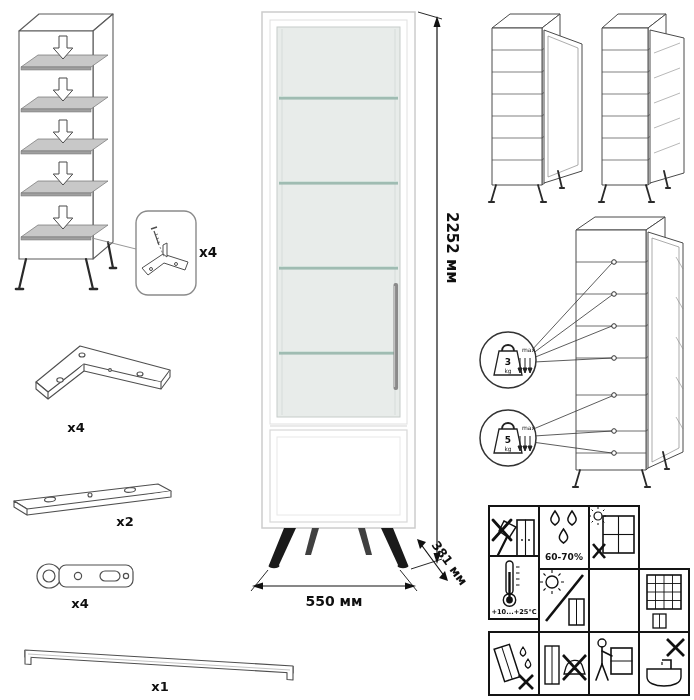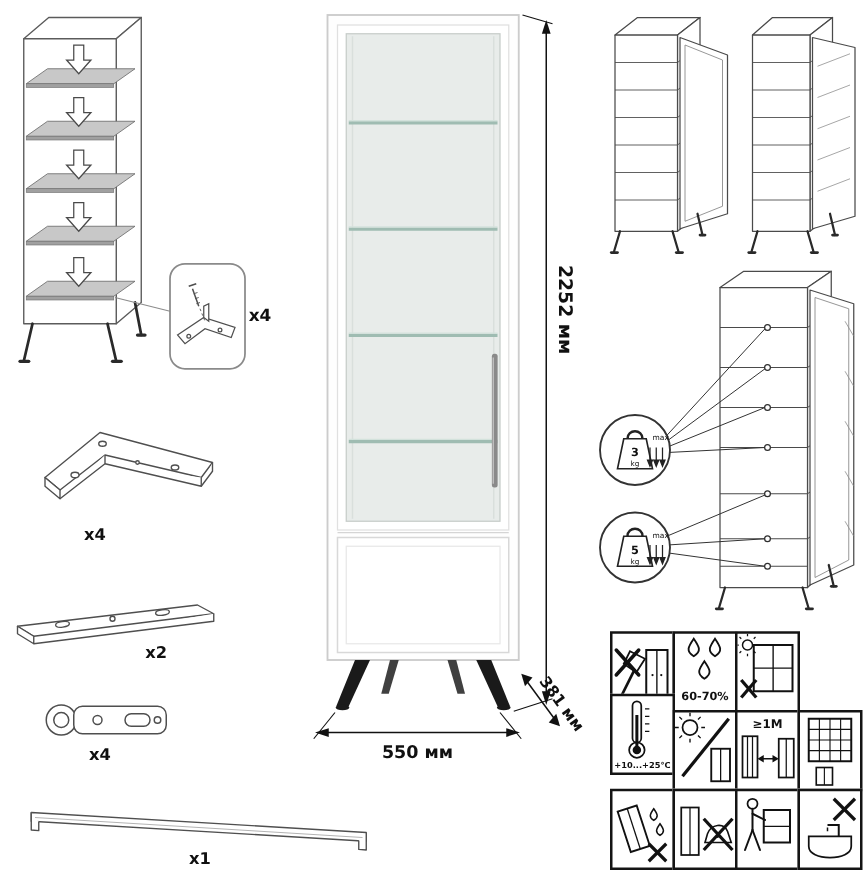--- a/index.html
+++ b/index.html
@@ -392,35 +392,20 @@
     <svg width="48" height="61" viewBox="0 0 48 61">
       <g fill="none" stroke="#111">
         <circle cx="12" cy="12" r="6" stroke-width="1.4"></circle>
         <path d="M12,3 V0 M12,21 V24 M3,12 H0 M21,12 h3 M5.6,5.6 L3.5,3.5 M18.4,5.6 L20.5,3.5 M5.6,18.4 L3.5,20.5 M18.4,18.4 L20.5,20.5" stroke-width="1.1"></path>
         <rect x="29" y="29" width="15" height="26" stroke-width="1.5"></rect>
         <line x1="36.5" y1="29" x2="36.5" y2="55" stroke-width="1"></line>
         <line x1="43" y1="5" x2="6" y2="51" stroke-width="2.6"></line>
       </g>
     </svg>
   </div>
-  <div class="cell" style="left:588px;top:568px">
-    <svg width="48" height="61" viewBox="0 0 48 61">
-      <text x="24" y="12" font-size="9.5" font-weight="bold" text-anchor="middle">≥1M</text>
-      <g fill="none" stroke="#111">
-        <rect x="4" y="19" width="12" height="33" stroke-width="1.4"></rect>
-        <line x1="8" y1="19" x2="8" y2="52" stroke-width="1"></line>
-        <line x1="12" y1="19" x2="12" y2="52" stroke-width="1"></line>
-        <rect x="33" y="21" width="12" height="31" stroke-width="1.4"></rect>
-        <line x1="39" y1="21" x2="39" y2="52" stroke-width="1"></line>
-        <line x1="19" y1="37" x2="30" y2="37" stroke-width="1.2"></line>
-      </g>
-      <polygon points="16,37 21,34 21,40" fill="#111"></polygon>
-      <polygon points="33,37 28,34 28,40" fill="#111"></polygon>
-    </svg>
-  </div>
   <div class="cell" style="left:638px;top:568px">
     <svg width="48" height="61" viewBox="0 0 48 61">
       <g fill="none" stroke="#111">
         <rect x="7" y="5" width="34" height="34" stroke-width="1.6"></rect>
         <path d="M15.5,5 V39 M24,5 V39 M32.5,5 V39 M7,13.5 H41 M7,22 H41 M7,30.5 H41" stroke-width="0.9"></path>
         <rect x="13" y="44" width="13" height="14" stroke-width="1.3"></rect>
         <line x1="19.5" y1="44" x2="19.5" y2="58" stroke-width="0.9"></line>
       </g>
     </svg>
   </div>

